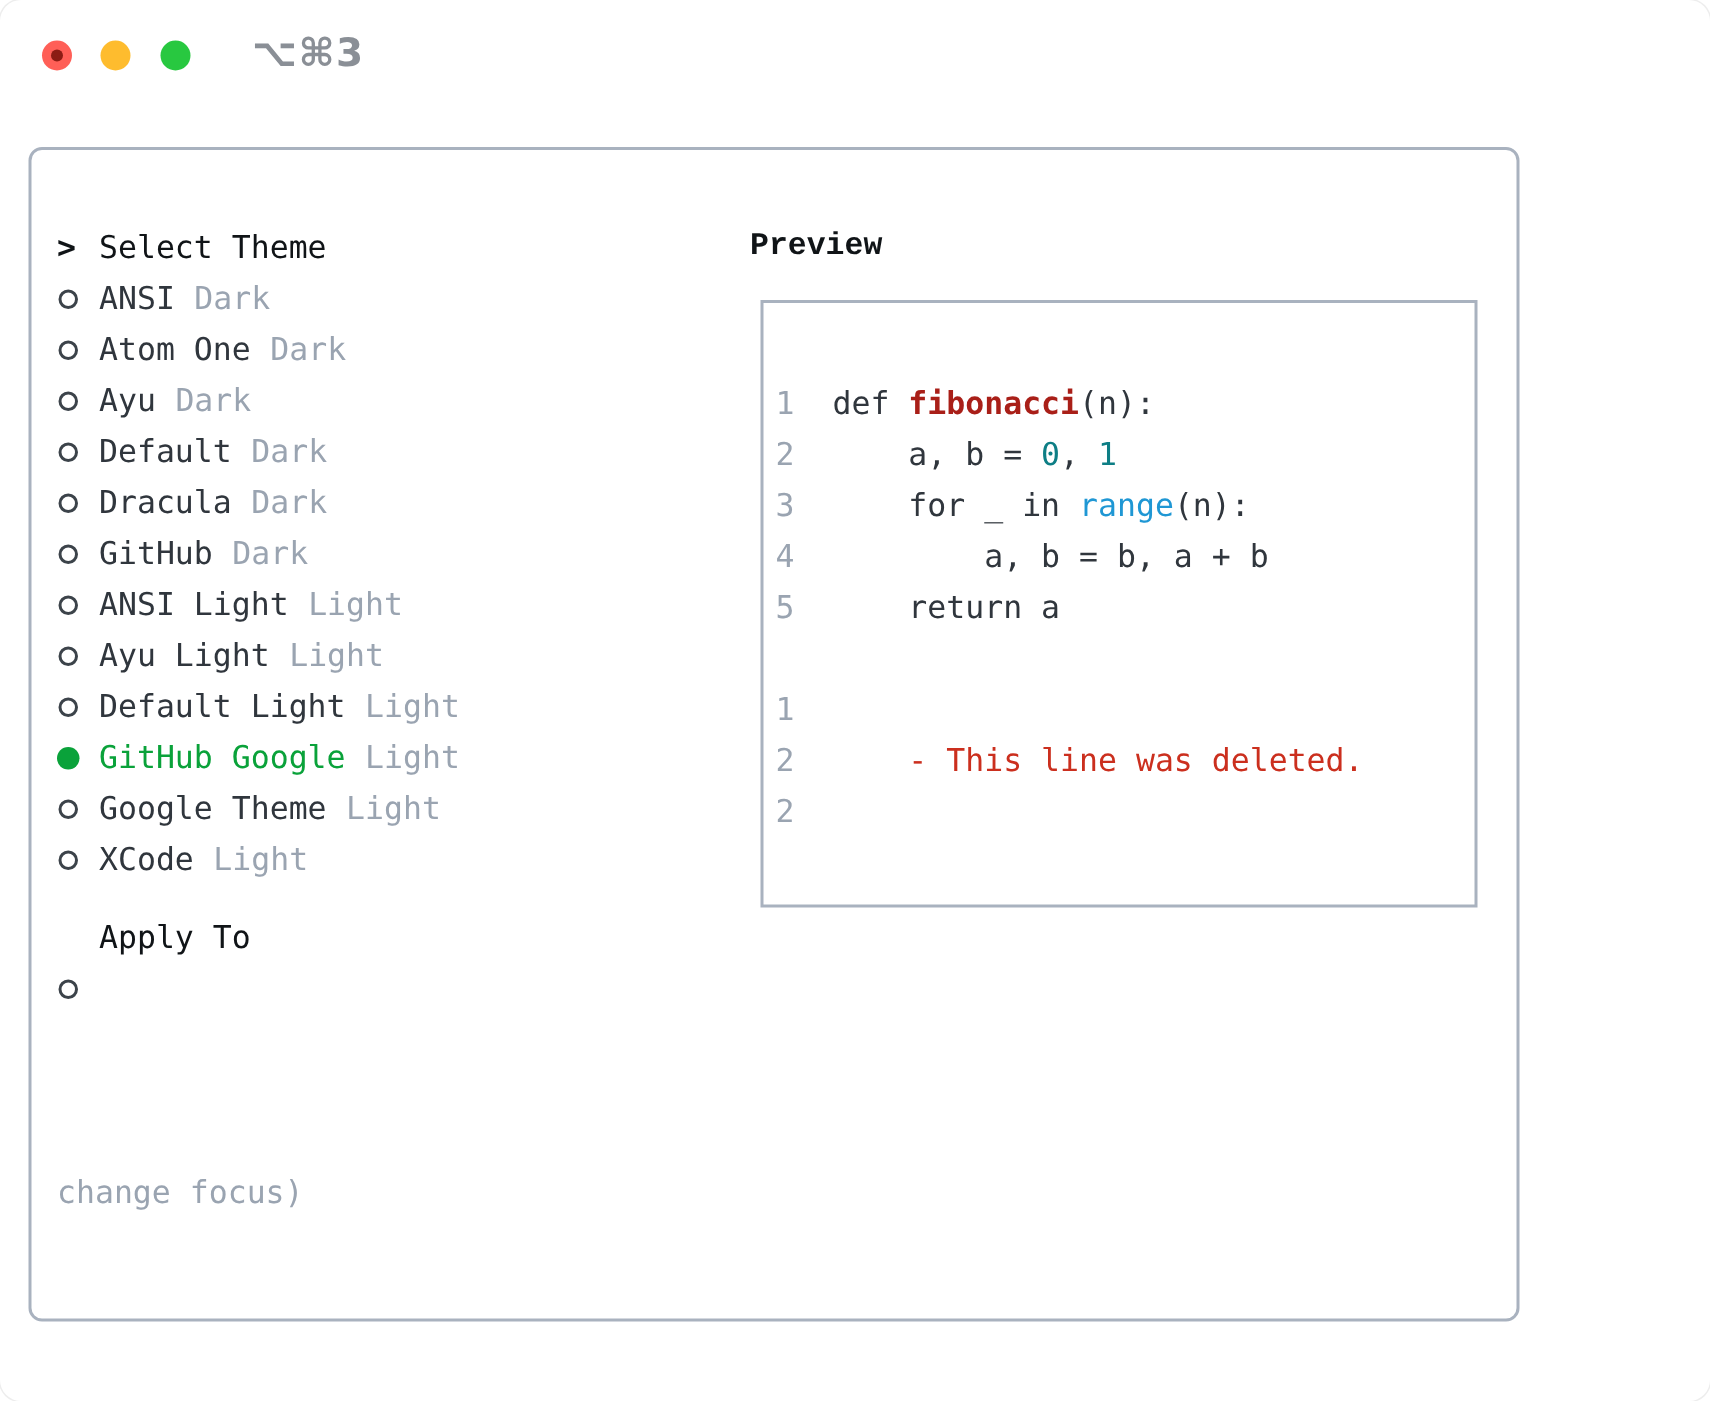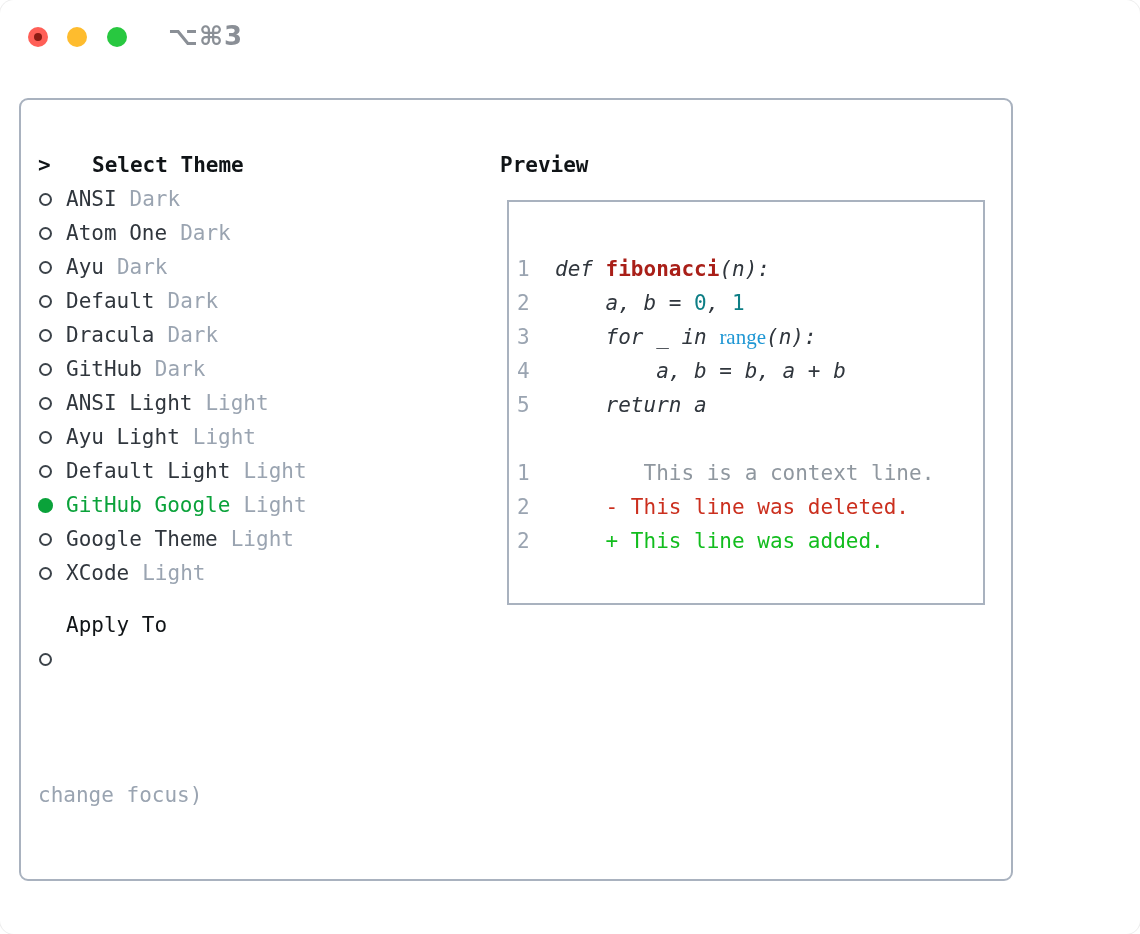--- a/index.html
+++ b/index.html
@@ -25,42 +25,42 @@
   .panel{
     position:absolute;left:19px;top:98px;width:994px;height:783px;
     border:2px solid var(--border_gray);border-radius:9px;box-sizing:border-box;
   }
   .left-col{position:absolute;left:17px;top:48px;}
   .row{display:flex;align-items:center;height:34px;font-size:21px;color:var(--text_dark);white-space:pre;}
   .marker{flex:0 0 28px;width:28px;display:flex;align-items:center;}
   .caret{font-weight:bold;color:var(--heading_black);font-size:21px;}
   .radio{width:13px;height:13px;border:2px solid var(--radio_ring);border-radius:50%;box-sizing:border-box;margin-left:1px;}
   .radio.selected{width:15px;height:15px;border:none;background:var(--selection_green);margin-left:0;}
-  .header-label{font-weight:bold;color:var(--heading_black);margin-left:26px;}
+  .header-label{font-weight:normal;color:var(--heading_black);}
   .section-label{color:var(--heading_black);}
   .theme-name.selected, .apply-name.selected{color:var(--selection_green);}
   .variant{color:var(--muted_gray);margin-left:13px;}
   .apply-row-gap{margin-top:18px;}
   .hint{margin-top:34px;color:var(--muted_gray);font-size:21px;line-height:34px;white-space:pre;}
   
   .preview-title{
     position:absolute;left:479px;top:48px;height:34px;line-height:34px;
-    font-size:21px;font-weight:bold;color:var(--heading_black);
+    font-size:21px;font-weight:bold;color:var(--heading_black);font-family:Liberation Mono, monospace;
   }
   .preview-box{
     position:absolute;left:486px;top:100px;width:478px;height:405px;
     border:2px solid var(--border_gray);box-sizing:border-box;
     padding:16px 0 0 8px;overflow:hidden;
   }
   .code-line{display:flex;height:34px;line-height:34px;font-size:21px;white-space:pre;}
   .ln{flex:0 0 38px;width:38px;color:var(--line_number_gray);}
-  .tk-text{color:var(--text_dark);font-style:italic;}
+  .tk-text{color:var(--text_dark);}
   .tk-function{color:var(--function_red);font-weight:bold;}
   .tk-number{color:var(--number_teal);}
-  .tk-builtin{color:var(--builtin_blue);font-family:Liberation Serif, serif;}
+  .tk-builtin{color:var(--builtin_blue);}
   .tk-context{color:var(--context_gray);}
   .tk-deleted{color:var(--deleted_red);text-align:right;}
   .tk-added{color:var(--added_green);}
 </style>
 </head>
 <body>
 
 <div class="window">
 
   <div>
@@ -203,28 +203,26 @@
     <span class="code"><span class="tk-text">    return a</span></span>
   </div>
 
   <div class="code-line">
     <span class="ln"></span>
     <span class="code"></span>
   </div>
 
   <div class="code-line">
     <span class="ln">1</span>
-    <span class="code"><span class="tk-context">       This is a context line.</span></span>
   </div>
 
   <div class="code-line">
     <span class="ln">2</span>
     <span class="code"><span class="tk-deleted">    - This line was deleted.</span></span>
   </div>
 
   <div class="code-line">
     <span class="ln">2</span>
-    <span class="code"><span class="tk-added">    + This line was added.</span></span>
   </div>
 </div>
 
   </div>
 </div>
 
 </body></html>

